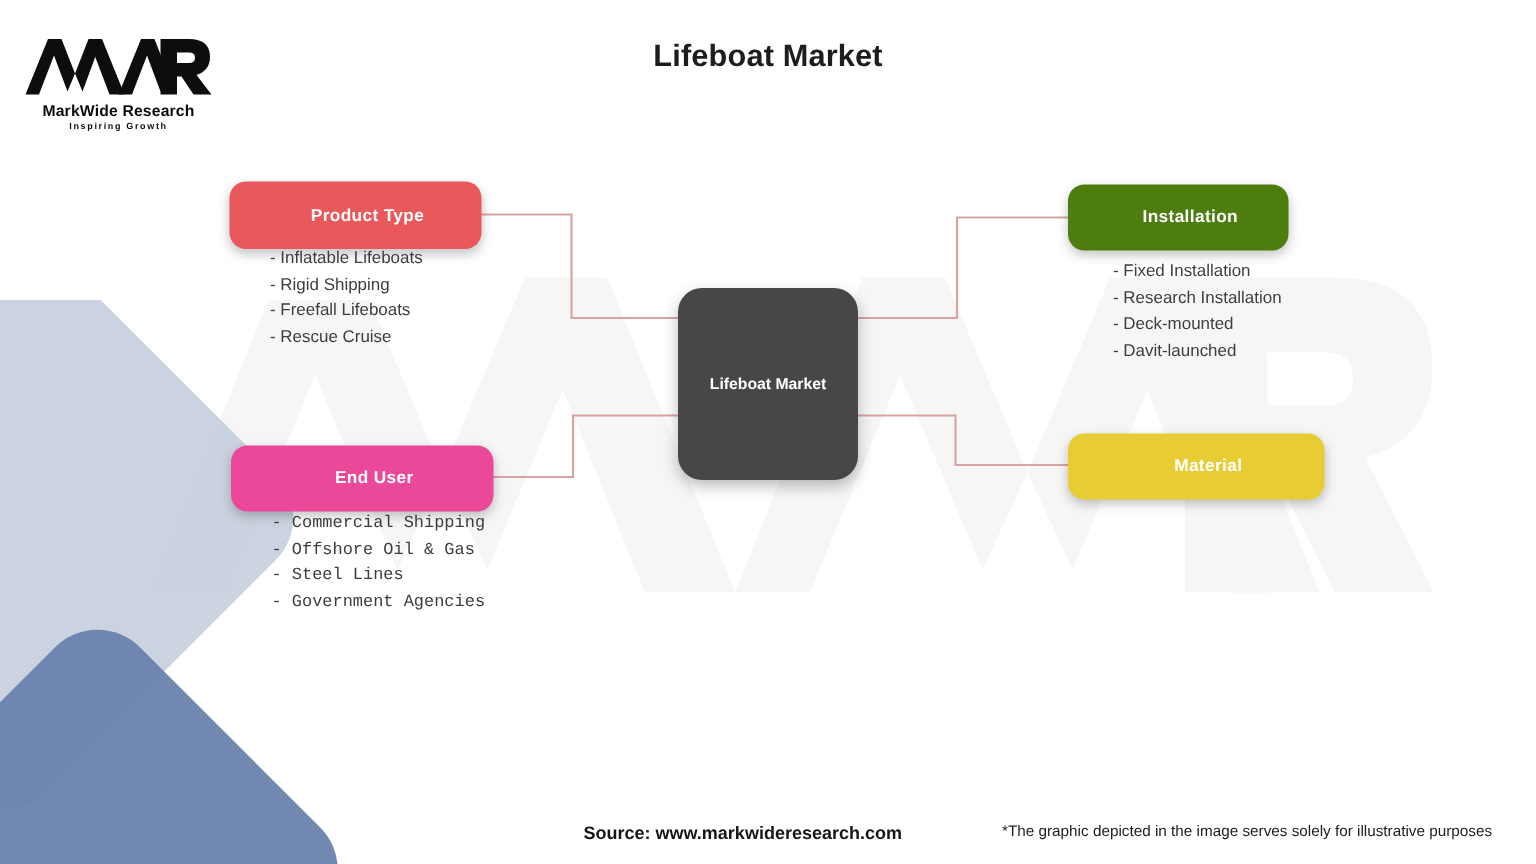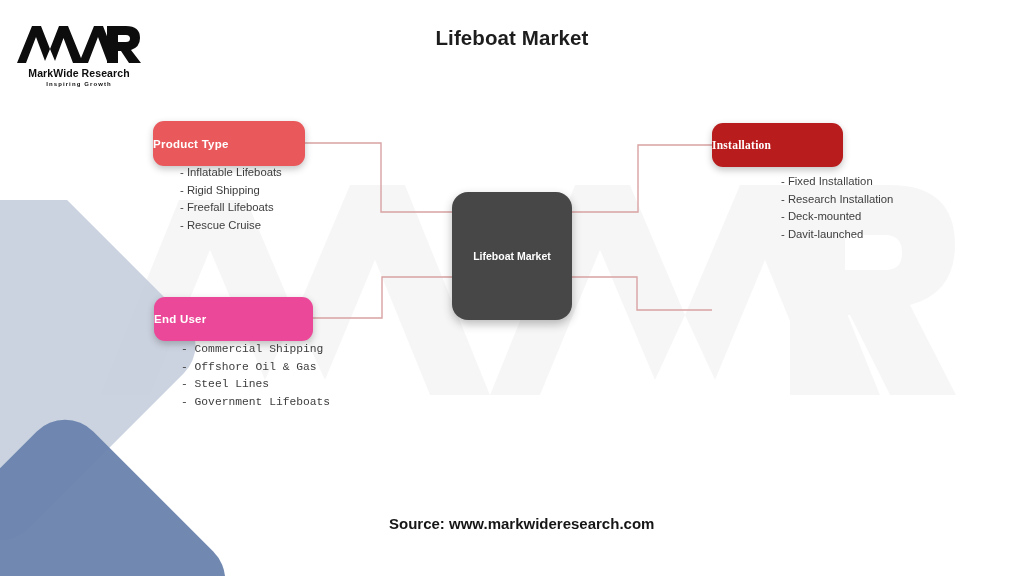--- a/index.html
+++ b/index.html
@@ -90,26 +90,28 @@
     inset: 0;
     z-index: 1;
   }
 
   
   .node {
     position: absolute;
     border-radius: 11px;
     display: flex;
     align-items: center;
+    justify-content: center;
     color: #ffffff;
     font-size: 11.5px;
     font-weight: bold;
     letter-spacing: .25px;
     box-shadow: 0 3px 7px rgba(40,40,40,.28);
     z-index: 3;
+    padding-left: 16px;
   }
   .center-node {
     position: absolute;
     left: 452px;
     top: 192px;
     width: 120px;
     height: 128px;
     background: #474747;
     border-radius: 16px;
     display: flex;
@@ -129,22 +131,22 @@
     color: #3d3d3d;
     line-height: 17.6px;
     white-space: nowrap;
   }
   .branch-list div { padding: 0; }
 
   
   .source {
     position: absolute;
     left: 389px;
-    top: 515px;
-    font-size: 15px;
+    top: 548px;
+    font-size: 12px;
     font-weight: bold;
     color: #161616;
     z-index: 6;
   }
   .disclaimer {
     position: absolute;
     left: 668px;
     top: 549px;
     font-size: 10.2px;
     color: #1d1d1d;
@@ -204,36 +206,40 @@
   <div class="node" style="left:153px; top:121px; width:152px; height:45px; background:#e9585b;">
     <span>Product Type</span>
   </div>
   <div class="branch-list" style="left:180px; top:164px;">
     <div>- Inflatable Lifeboats</div>
     <div>- Rigid Shipping</div>
     <div>- Freefall Lifeboats</div>
     <div>- Rescue Cruise</div>
   </div>
 
-  <div class="node" style="left:712px; top:123px; width:131px; height:44px; background:#b91c1c;font-family:Liberation Serif, serif;">
+  <div class="node" style="left:712px; top:123px; width:131px; height:44px; background:#4d7c0f;">
     <span>Installation</span>
   </div>
-  <div class="branch-list" style="left:742px; top:173px;margin-left:39px;">
+  <div class="branch-list" style="left:742px; top:173px;">
     <div>- Fixed Installation</div>
     <div>- Research Installation</div>
     <div>- Deck-mounted</div>
     <div>- Davit-launched</div>
   </div>
 
   <div class="node" style="left:154px; top:297px; width:159px; height:44px; background:#ec4899;">
     <span>End User</span>
   </div>
   <div class="branch-list" style="left:181px; top:341px;font-family:Liberation Mono, monospace;">
     <div>- Commercial Shipping</div>
     <div>- Offshore Oil &amp; Gas</div>
     <div>- Steel Lines</div>
-    <div>- Government Lifeboats</div>
-  </div>
-
+    <div>- Government Agencies</div>
+  </div>
+
+  <div class="node" style="left:712px; top:289px; width:155px; height:44px; background:#e8cc34;">
+    <span>Material</span>
+  </div>
 
   <div class="source">Source: www.markwideresearch.com</div>
+  <div class="disclaimer">*The graphic depicted in the image serves solely for illustrative purposes</div>
 
 </div>
 
 </body></html>

